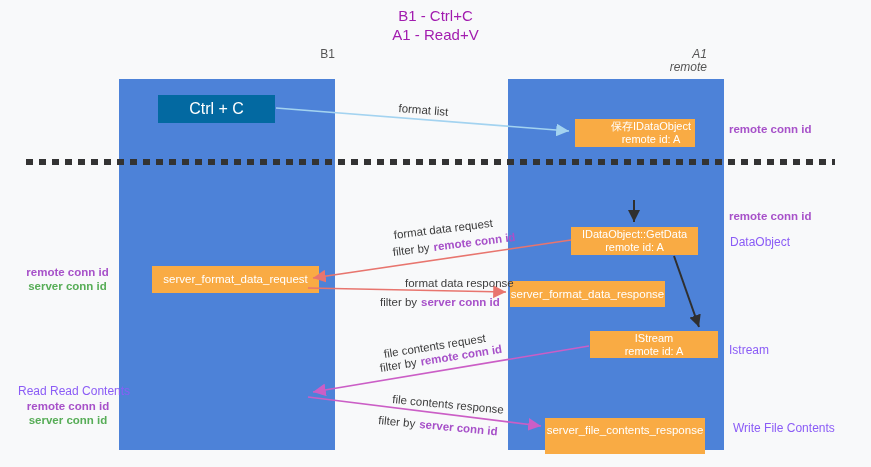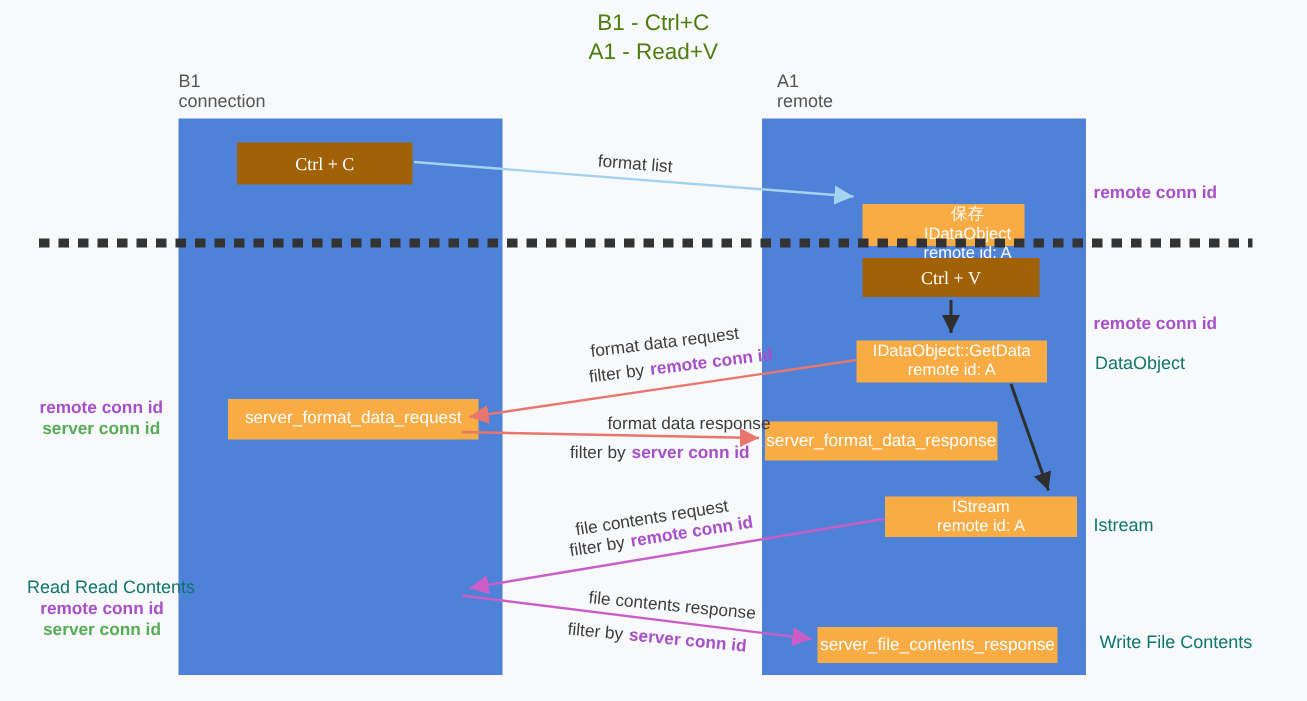--- a/index.html
+++ b/index.html
@@ -1,83 +1,81 @@
 <!DOCTYPE html>
 <html><head>
 <meta charset="utf-8">
 <style>
   html,body{margin:0;padding:0;background:#f8f9fa;}
   .canvas{position:relative;width:871px;height:467px;background:#f8f9fa;overflow:hidden;
           font-family:"Liberation Sans","DejaVu Sans",sans-serif;}
   .abs{position:absolute;}
-  .title{left:0;right:0;top:6px;text-align:center;font-size:15px;color:#4d7c0f;line-height:19px;}
-  .col-header{top:48px;text-align:left;font-size:12px;color:#555;line-height:13px;}
+  .title{left:0;right:0;top:6px;text-align:center;font-size:15px;color:#a21caf;line-height:19px;}
+  .col-header{top:48px;text-align:right;font-size:12px;color:#555;line-height:13px;}
   .col-rect{top:79px;height:371px;width:216px;background:#4d82d8;}
   .node{color:#fff;text-align:center;z-index:3;}
-  .node.green{background:#a16207;font-size:12px;font-family:Liberation Serif, serif;}
+  .node.green{background:#0369a1;font-size:16px;}
   .node.orange{background:#f9ab44;}
   .node.one{font-size:11.5px;}
   .node.two{font-size:11px;line-height:13px;padding-top:1px;box-sizing:border-box;}
   .fl{font-size:11.5px;color:#3d3d3d;white-space:nowrap;transform-origin:left top;z-index:5;}
   .fl .acc-p{color:#a751c9;font-weight:bold;}
   .fl span + span{margin-left:4px;}
   .side{font-size:11.5px;white-space:nowrap;z-index:5;}
   .side.purple{color:#a751c9;font-weight:bold;}
   .side.green{color:#57ad57;font-weight:bold;}
-  .side.dark{color:#0f766e;font-size:12px;font-weight:normal;}
+  .side.dark{color:#8b5cf6;font-size:12px;font-weight:normal;}
   .side-group{text-align:center;line-height:14px;}
   svg.arrows{position:absolute;left:0;top:0;z-index:4;pointer-events:none;}
 </style>
 </head>
 <body>
 
 <div class="canvas">
 
   <div class="abs title">
     <div>B1 - Ctrl+C</div>
     <div>A1 - Read+V</div>
   </div>
 
   <div class="abs col-header" style="left:119px;width:216px;">
     <div>B1</div>
-    <div>connection</div>
   </div>
-  <div class="abs col-header" style="left:518px;width:216px;">
+  <div class="abs col-header" style="left:491px;width:216px;font-style:italic;">
     <div>A1</div>
     <div>remote</div>
   </div>
 
   <div class="abs col-rect" style="left:119px;"></div>
   <div class="abs col-rect" style="left:508px;"></div>
 
   <div class="abs node green" style="left:158px;top:95px;width:117px;height:28px;line-height:28px;">Ctrl + C</div>
 
-  <div class="abs node orange two" style="left:575px;top:136px;width:108px;height:28px;padding-left:32px;">
+  <div class="abs node orange two" style="left:575px;top:119px;width:120px;height:28px;padding-left:32px;">
     <div>保存IDataObject</div>
     <div>remote id: A</div>
   </div>
 
-  <div class="abs node green" style="left:575px;top:172px;width:118px;height:26px;line-height:26px;">Ctrl + V</div>
 
   <div class="abs node orange two" style="left:571px;top:227px;width:127px;height:28px;">
     <div>IDataObject::GetData</div>
     <div>remote id: A</div>
   </div>
 
   <div class="abs node orange one" style="left:152px;top:266px;width:167px;height:27px;line-height:27px;">server_format_data_request</div>
 
   <div class="abs node orange one" style="left:510px;top:281px;width:155px;height:26px;line-height:26px;">server_format_data_response</div>
 
   <div class="abs node orange two" style="left:590px;top:331px;width:128px;height:27px;">
     <div>IStream</div>
     <div>remote id: A</div>
   </div>
 
 
-  <div class="abs node orange one" style="left:545px;top:418px;width:160px;height:24px;line-height:24px;">server_file_contents_response</div>
+  <div class="abs node orange one" style="left:545px;top:418px;width:160px;height:36px;line-height:24px;">server_file_contents_response</div>
 
   <svg class="arrows" width="871" height="467" viewBox="0 0 871 467">
     <defs>
       <marker id="ah-blue" viewBox="0 0 8 8" refX="8" refY="4" markerWidth="8" markerHeight="8" orient="auto">
         <path d="M0,0 L8,4 L0,8 Z" fill="#a3d3f0"></path>
       </marker>
       <marker id="ah-black" viewBox="0 0 8 8" refX="8" refY="4" markerWidth="6" markerHeight="6" orient="auto">
         <path d="M0,0 L8,4 L0,8 Z" fill="#2f2f2f"></path>
       </marker>
       <marker id="ah-salmon" viewBox="0 0 8 8" refX="8" refY="4" markerWidth="8" markerHeight="8" orient="auto">

